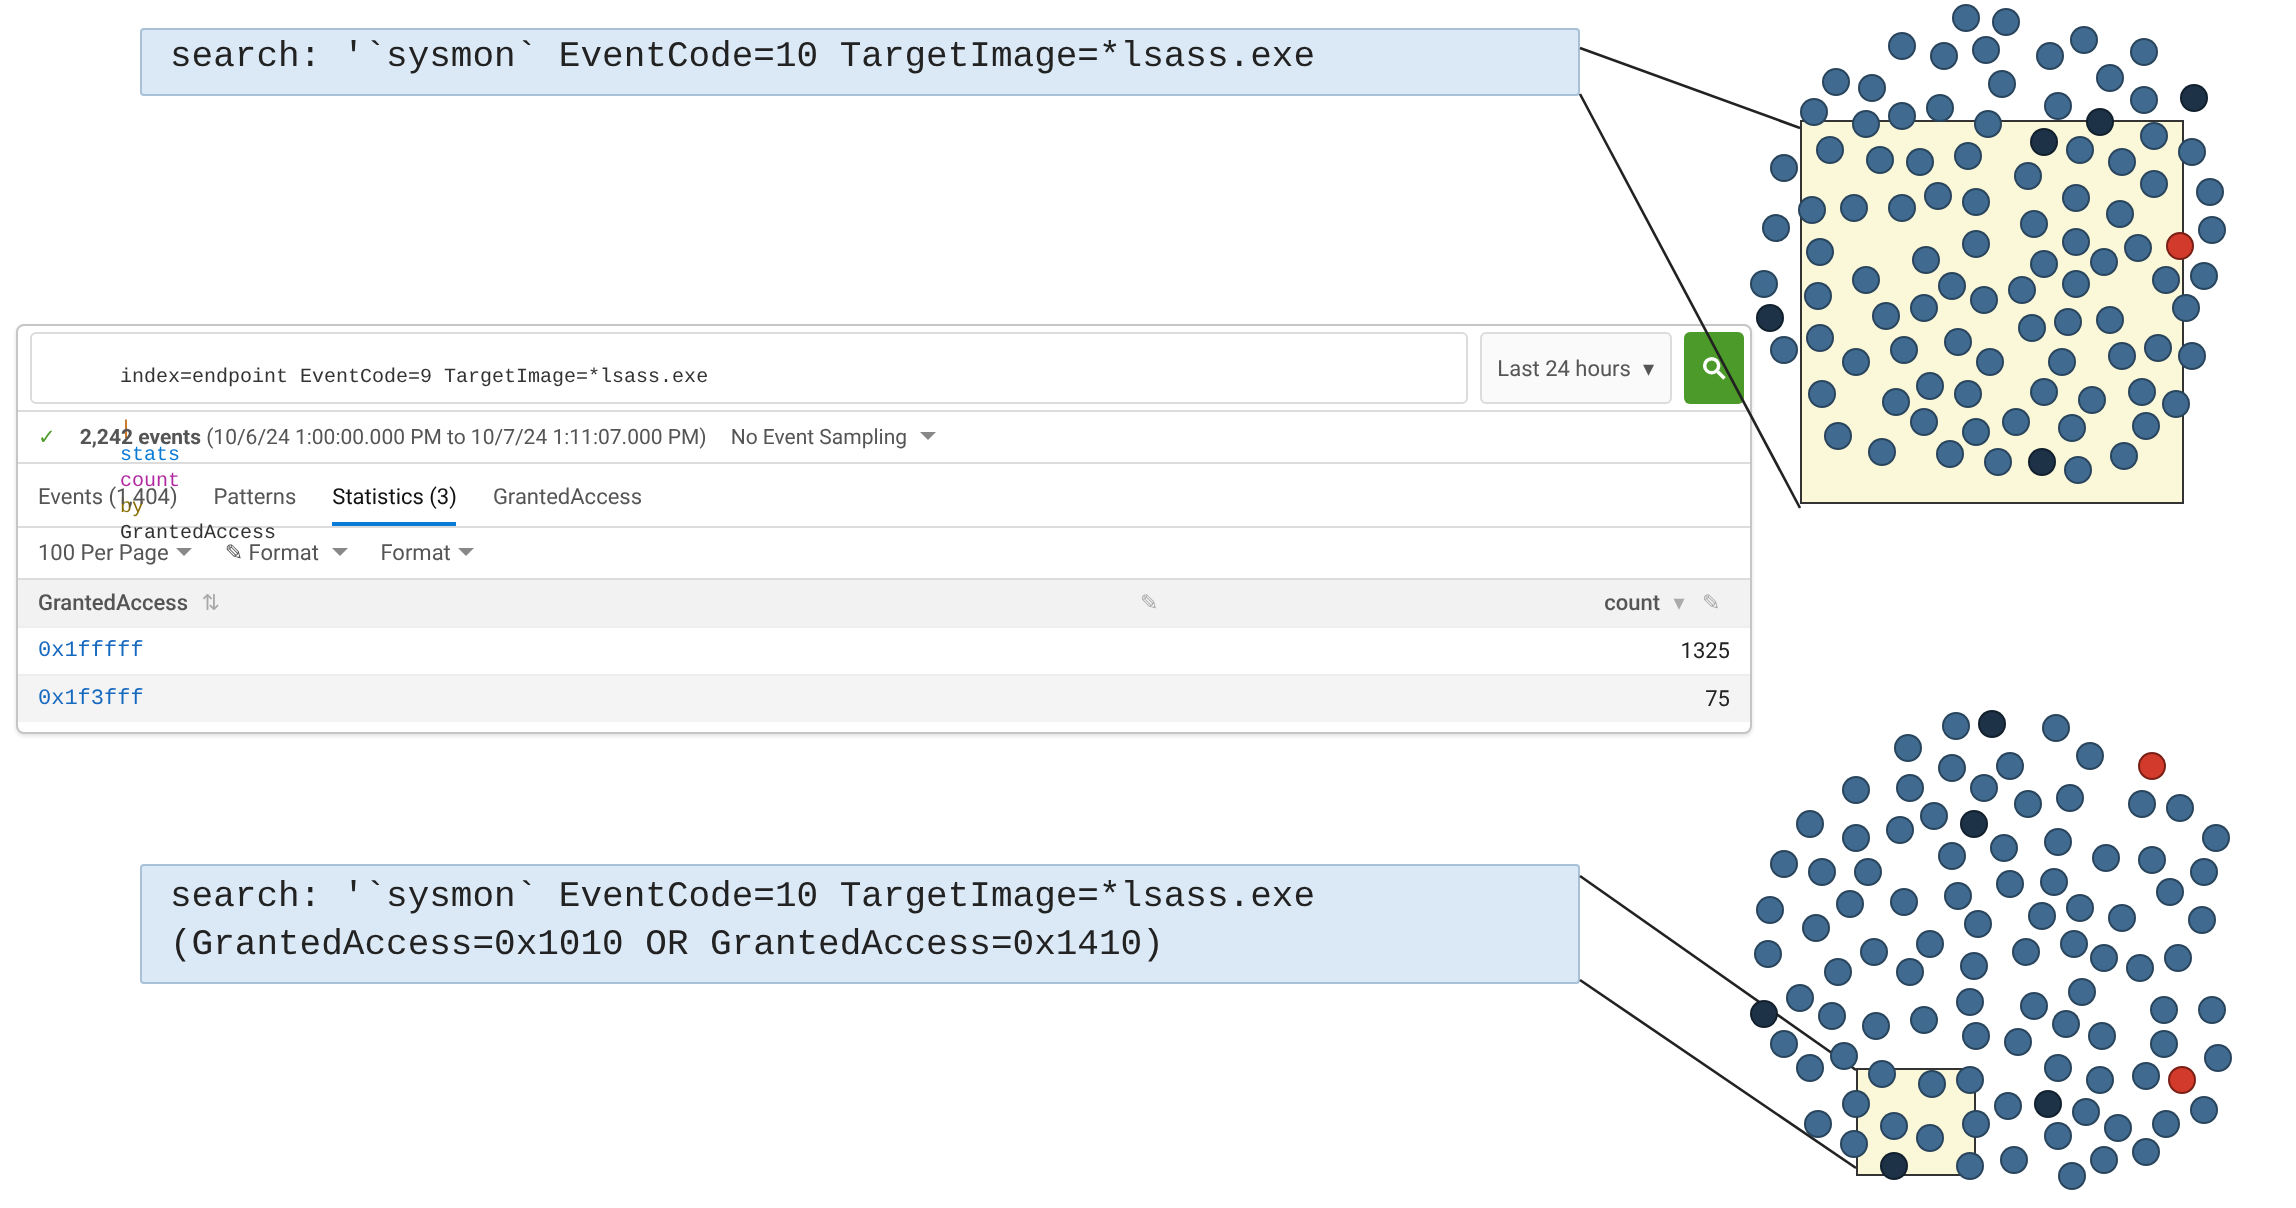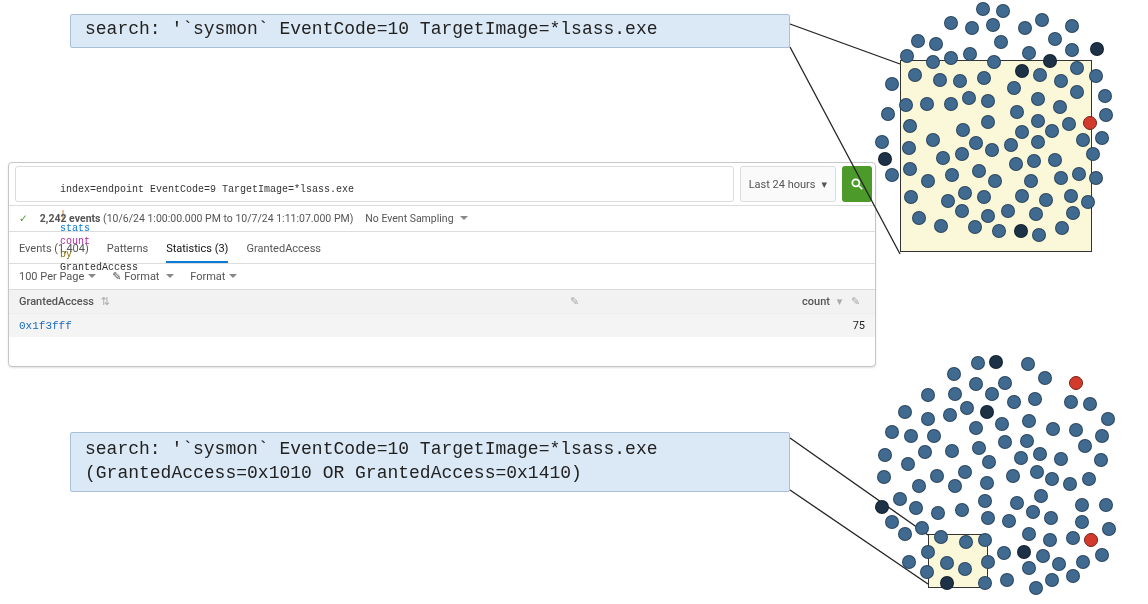--- a/index.html
+++ b/index.html
@@ -217,20 +217,24 @@
       <span>
         <span>GrantedAccess</span>
         <span class="sort-glyph">⇅</span>
         <span class="pencil" style="position:absolute; left:555px;">✎</span>
       </span>
       <span>
         <span>count</span>
         <span class="sort-glyph">▾</span>
         <span class="pencil">✎</span>
       </span>
+    </div>
+    <div class="trow">
+      <span class="val">0x1fffff</span>
+      <span class="cnt">1325</span>
     </div>
     <div class="trow alt">
       <span class="val">0x1f3fff</span>
       <span class="cnt">75</span>
     </div>
   </div>
 </div>
 
 <div class="arrow" style="left:390px; top:376px;">
   <svg width="50" height="52" viewBox="0 0 50 56">

